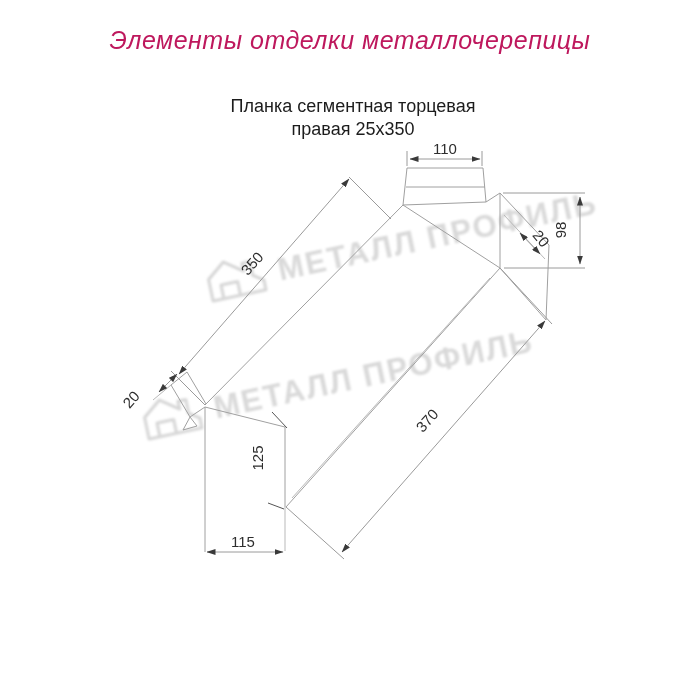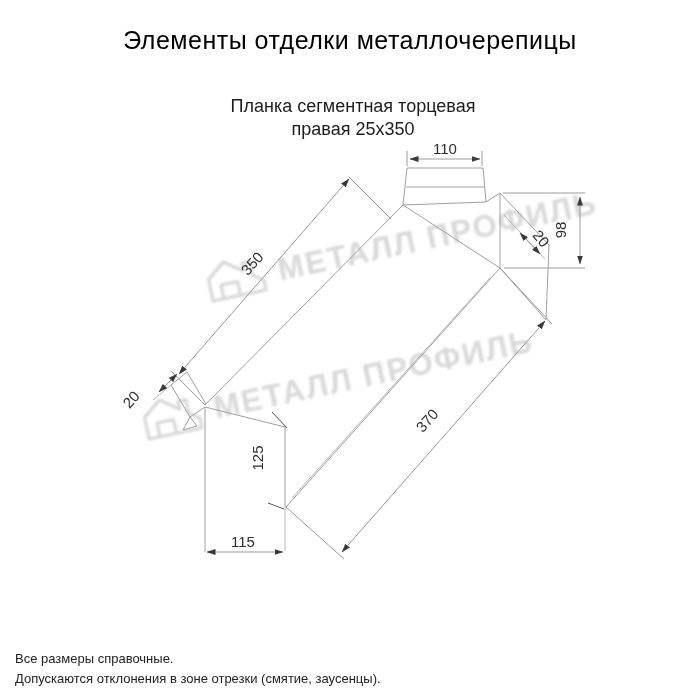--- a/index.html
+++ b/index.html
@@ -1,19 +1,19 @@
 <!DOCTYPE html>
 <html><head>
 <meta charset="utf-8">
 <style>
   html,body{margin:0;padding:0;background:#fff;}
   .page{position:relative;width:700px;height:700px;background:#ffffff;overflow:hidden;
         font-family:"Liberation Sans", sans-serif;}
   .title{position:absolute;top:26px;left:0;width:700px;text-align:center;
-         font-size:25px;color:#000000;letter-spacing:0.5px;}
+         font-size:25px;color:#be185d;letter-spacing:0.5px;font-style:italic;}
   .subtitle{position:absolute;top:95px;left:0;width:706px;text-align:center;
             font-size:18px;color:#1c1c1c;line-height:23px;}
   .footer{position:absolute;left:15px;top:649px;font-size:13px;color:#222;line-height:20px;}
   svg{position:absolute;left:0;top:0;}
   .dimtxt{font-size:15px;fill:#2e2e2e;}
   .wmtxt{font-size:31px;font-weight:bold;fill:#d9d9d9;letter-spacing:2px;}
 </style>
 </head>
 <body>
 
@@ -119,18 +119,14 @@
       <text class="dimtxt" transform="translate(256,267) rotate(-48)">350</text>
       <text class="dimtxt" transform="translate(135,403) rotate(-48)">20</text>
       <text class="dimtxt" transform="translate(566,230) rotate(-90)">98</text>
       <text class="dimtxt" transform="translate(537,242) rotate(50)">20</text>
       <text class="dimtxt" transform="translate(263,458) rotate(-90)">125</text>
       <text class="dimtxt" x="243" y="547">115</text>
       <text class="dimtxt" transform="translate(431,424) rotate(-48)">370</text>
     </g>
   </svg>
 
-  <div class="footer">
-    <div>Все размеры справочные.</div>
-    <div>Допускаются отклонения в зоне отрезки (смятие, заусенцы).</div>
-  </div>
 
 </div>
 
 </body></html>

